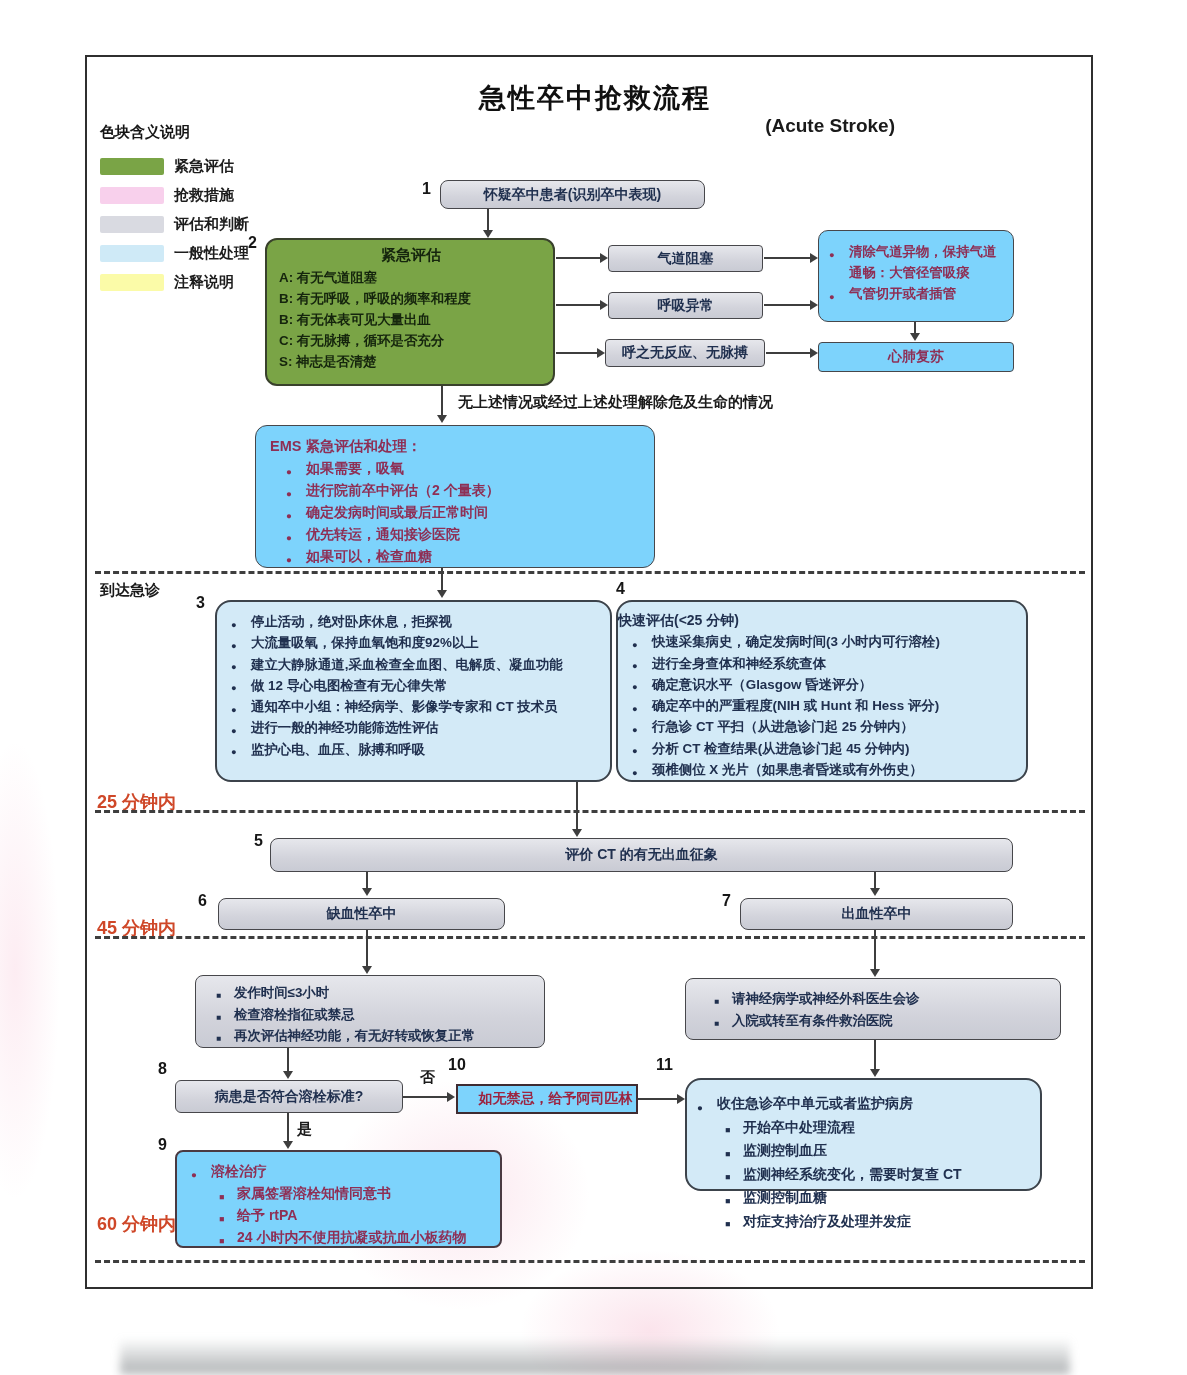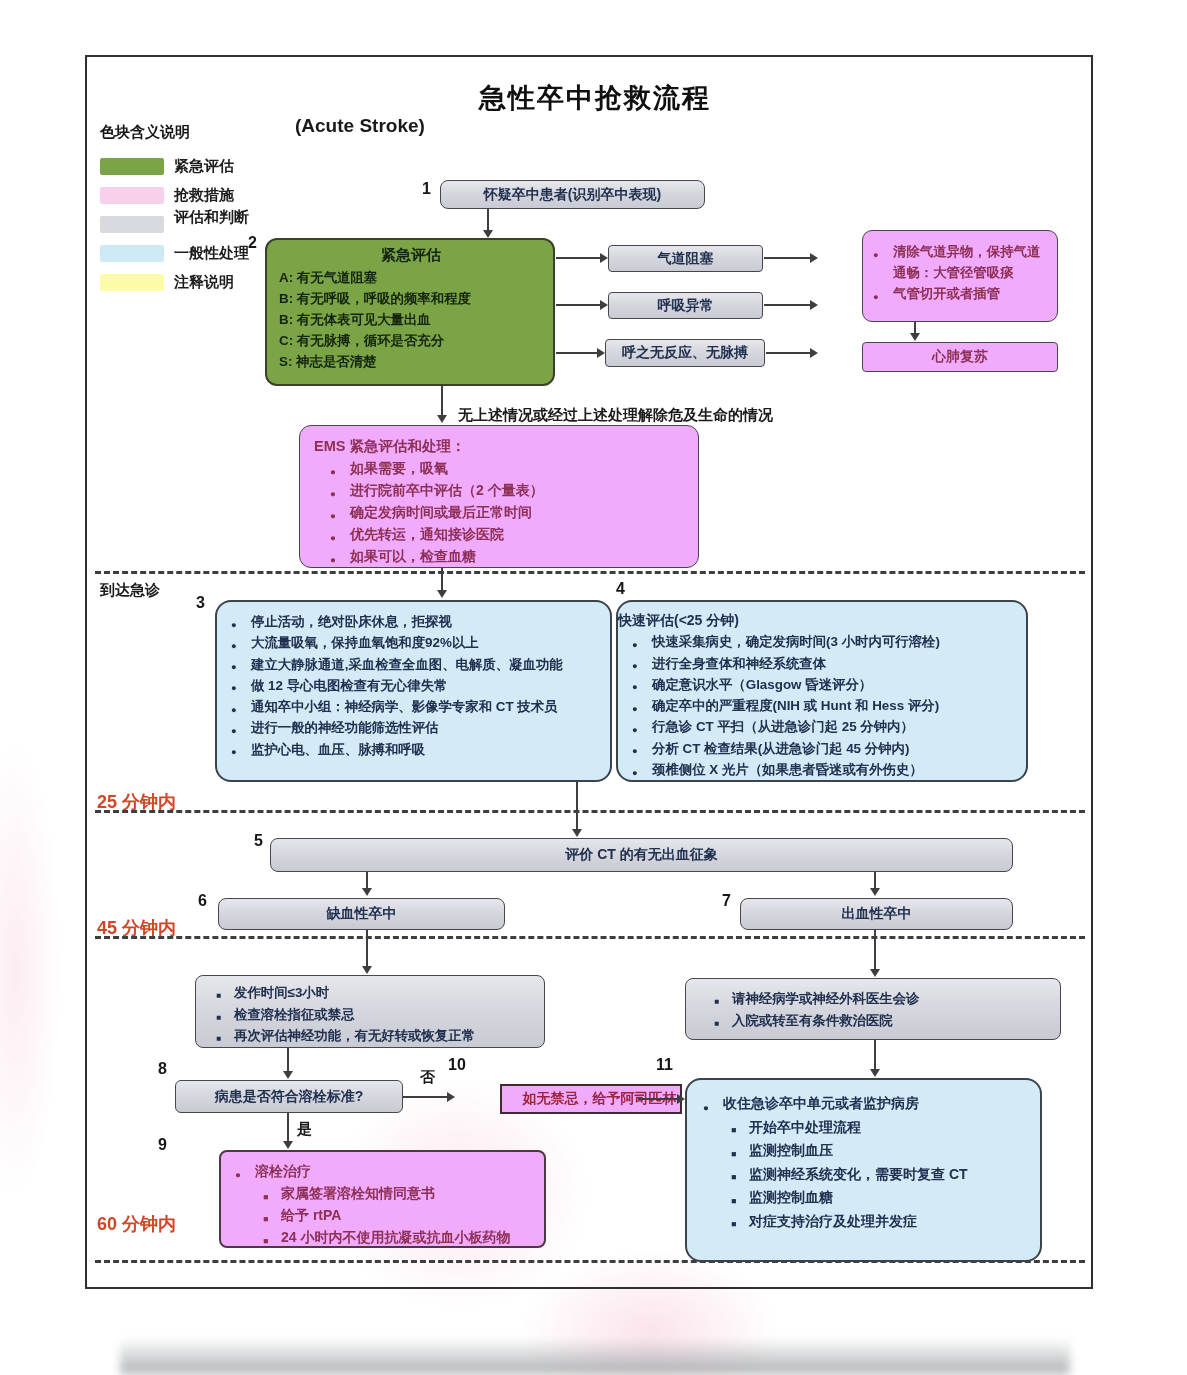--- a/index.html
+++ b/index.html
@@ -4,21 +4,21 @@
 <style>
   html,body{margin:0;padding:0;}
   body{width:1187px;height:1375px;position:relative;background:#ffffff;
        font-family:"Liberation Sans", sans-serif;overflow:hidden;}
   .abs{position:absolute;box-sizing:border-box;}
   
   .frame{border:2px solid #2f2f2f;background:transparent;}
   
   .box{position:absolute;box-sizing:border-box;border:1.6px solid #47474b;}
   .gray{background:linear-gradient(180deg,#e6e7ec 0%,#d2d3db 60%,#c9cbd4 100%);}
-  .pink{background:#f0abfc;margin-left:44px;}
+  .pink{background:#7dd3fc;}
   .blue{background:#d3eaf7;}
   .green{background:#7aa446;border-color:#39412c;border-width:2px;}
   .ctr{display:flex;align-items:center;justify-content:center;text-align:center;}
   .r4{border-radius:4px}.r6{border-radius:6px}.r8{border-radius:8px}
   .r10{border-radius:10px}.r12{border-radius:12px}.r16{border-radius:16px}
   .navy{color:#20304f;font-weight:700;}
   .maroon{color:#8e2f55;font-weight:700;}
   .dkred{color:#9c2440;font-weight:700;padding-left:17px;}
   .greentxt{color:#15250d;font-weight:700;}
   .t14{font-size:14px;}.t13{font-size:13.4px;}
@@ -44,29 +44,29 @@
 <body>
 
 <div class="blob" style="left:330px;top:1080px;width:260px;height:230px;background:radial-gradient(closest-side,rgba(235,120,160,0.18),rgba(235,120,160,0));"></div>
 <div class="blob" style="left:520px;top:1250px;width:260px;height:160px;background:radial-gradient(closest-side,rgba(235,120,160,0.20),rgba(235,120,160,0));"></div>
 <div class="blob" style="left:-30px;top:740px;width:90px;height:460px;border-radius:40%;background:radial-gradient(closest-side,rgba(240,130,170,0.15),rgba(240,130,170,0));"></div>
 <div class="abs" style="left:120px;top:1338px;width:950px;height:37px;background:linear-gradient(180deg,rgba(150,155,158,0) 0%,rgba(135,140,143,0.55) 80%);filter:blur(4px);"></div>
 
 <div class="abs frame" style="left:85px;top:55px;width:1008px;height:1234px;"></div>
 
 <div class="abs" style="left:295px;top:80px;width:600px;text-align:center;font-size:27px;font-weight:700;letter-spacing:2px;color:#101010;">急性卒中抢救流程</div>
-<div class="abs" style="left:295px;top:115px;width:600px;text-align:left;font-size:19px;font-weight:600;color:#1a1a1a;">(Acute Stroke)</div>
+<div class="abs" style="left:295px;top:115px;width:600px;text-align:right;font-size:19px;font-weight:600;color:#1a1a1a;">(Acute Stroke)</div>
 
 <div class="abs" style="left:100px;top:123px;font-size:15px;font-weight:700;color:#151515;">色块含义说明</div>
 <div class="legend-swatch" style="left: 100px; top: 158px; background: rgb(122, 164, 70);"></div>
 <div class="legend-label" style="left:174px;top:157px;">紧急评估</div>
 <div class="legend-swatch" style="left: 100px; top: 187px; background: rgb(248, 208, 236);"></div>
 <div class="legend-label" style="left:174px;top:186px;">抢救措施</div>
 <div class="legend-swatch" style="left: 100px; top: 216px; background: rgb(217, 218, 225);"></div>
-<div class="legend-label" style="left:174px;top:208px;">评估和判断</div>
+<div class="legend-label" style="left:174px;top:215px;">评估和判断</div>
 <div class="legend-swatch" style="left: 100px; top: 245px; background: rgb(207, 234, 247);"></div>
 <div class="legend-label" style="left:174px;top:244px;">一般性处理</div>
 <div class="legend-swatch" style="left: 100px; top: 274px; background: rgb(251, 251, 168);"></div>
 <div class="legend-label" style="left:174px;top:273px;">注释说明</div>
 
 <div class="num" style="left:422px;top:180px;">1</div>
 <div class="box gray r8 ctr navy t14" style="left:440px;top:180px;width:265px;height:29px;">
   <span>怀疑卒中患者(识别卒中表现)</span>
 </div>
 <div class="vline" style="left:487px;top:209px;height:22px;"></div>
@@ -111,21 +111,21 @@
   <div class="li maroon t13" style="line-height:21px;">气管切开或者插管</div>
 </div>
 <div class="vline" style="left:914px;top:322px;height:11px;"></div>
 <div class="tri tri-d" style="left:910px;top:333px;"></div>
 <div class="box pink r4 ctr maroon t14" style="left:818px;top:342px;width:196px;height:30px;">
   <span>心肺复苏</span>
 </div>
 
 <div class="vline" style="left:441px;top:386px;height:30px;"></div>
 <div class="tri tri-d" style="left:437px;top:415px;"></div>
-<div class="slabel" style="left:458px;top:406px;">无上述情况或经过上述处理解除危及生命的情况</div>
+<div class="slabel" style="left:458px;top:393px;">无上述情况或经过上述处理解除危及生命的情况</div>
 
 <div class="box pink r12" style="left:255px;top:425px;width:400px;height:143px;padding:9px 24px 0 14px;border-width:1.8px;">
 
   <div class="maroon" style="font-size:14.5px;line-height:22px;">EMS 紧急评估和处理：</div>
   <div class="li maroon t14" style="line-height:22px;margin-left:14px;">如果需要，吸氧</div>
   <div class="li maroon t14" style="line-height:22px;margin-left:14px;">进行院前卒中评估（2 个量表）</div>
   <div class="li maroon t14" style="line-height:22px;margin-left:14px;">确定发病时间或最后正常时间</div>
   <div class="li maroon t14" style="line-height:22px;margin-left:14px;">优先转运，通知接诊医院</div>
   <div class="li maroon t14" style="line-height:22px;margin-left:14px;">如果可以，检查血糖</div>
 </div>
@@ -227,20 +227,20 @@
   <div class="li sq maroon t14" style="line-height:22px;margin-left:26px;">给予 rtPA</div>
   <div class="li sq maroon t14" style="line-height:22px;margin-left:26px;">24 小时内不使用抗凝或抗血小板药物</div>
 </div>
 
 <div class="tlabel" style="left:97px;top:1212px;">60 分钟内</div>
 <div class="dash" style="left:95px;top:1260px;width:990px;"></div>
 
 <div class="vline" style="left:874px;top:1040px;height:30px;"></div>
 <div class="tri tri-d" style="left:870px;top:1069px;"></div>
 <div class="num" style="left:656px;top:1056px;">11</div>
-<div class="box blue r16" style="left:685px;top:1078px;width:357px;height:184px;padding:12px 8px 0 14px;border-width:2px;border-color:#3c434b;">
+<div class="box blue r16" style="left:685px;top:1078px;width:357px;height:113px;padding:12px 8px 0 8px;border-width:2px;border-color:#3c434b;">
   <div class="li navy t14" style="line-height:23.5px;">收住急诊卒中单元或者监护病房</div>
   <div class="li sq navy t14" style="line-height:23.5px;margin-left:26px;">开始卒中处理流程</div>
   <div class="li sq navy t14" style="line-height:23.5px;margin-left:26px;">监测控制血压</div>
   <div class="li sq navy t14" style="line-height:23.5px;margin-left:26px;">监测神经系统变化，需要时复查 CT</div>
   <div class="li sq navy t14" style="line-height:23.5px;margin-left:26px;">监测控制血糖</div>
   <div class="li sq navy t14" style="line-height:23.5px;margin-left:26px;">对症支持治疗及处理并发症</div>
 </div>
 
 </body></html>

